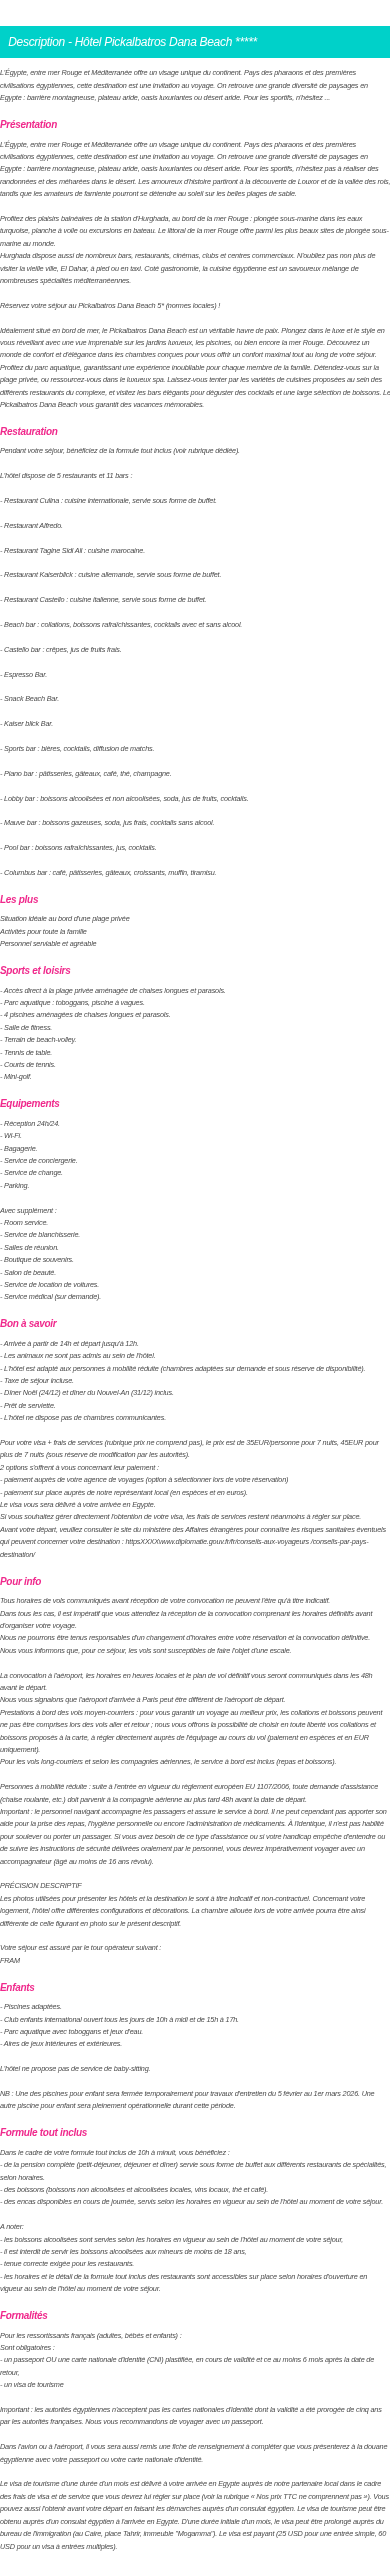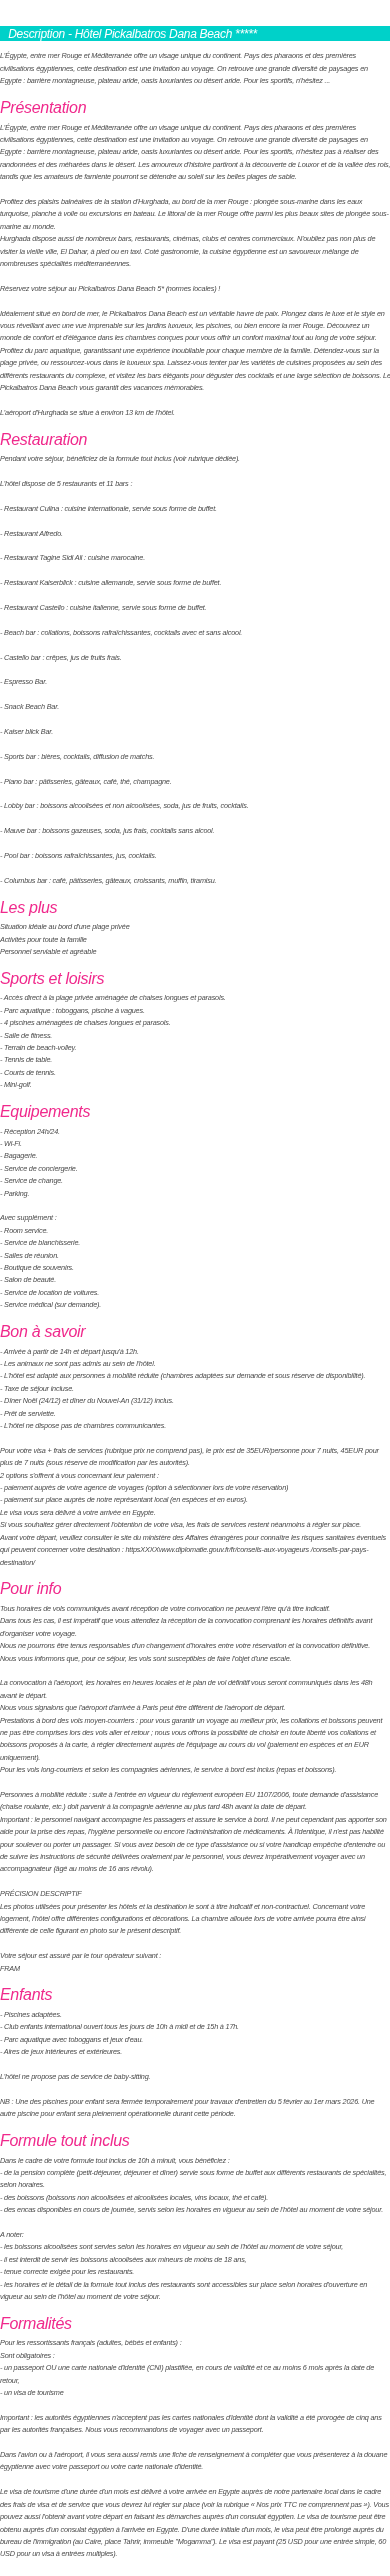--- a/index.html
+++ b/index.html
@@ -4,39 +4,39 @@
   <style>
     html, body { margin: 0; padding: 0; background: #ffffff; }
     body {
       width: 391px;
       font-family: "Liberation Sans", "DejaVu Sans", sans-serif;
       color: #4a4a4a;
     }
     .page { padding-top: 26px; padding-bottom: 7.2px; }
     .banner {
       background: #00d1c9;
-      height: 15px;
+      height: 32px;
       display: flex;
       align-items: center;
       padding-left: 8.2px;
       margin-bottom: 9.3px;
     }
     .banner-title {
       color: #ffffff;
       font-style: italic;
       font-size: 12px;
       letter-spacing: -0.3px;
       white-space: nowrap;
     }
     .section { margin: 0; }
     .section-title {
       color: #f0298c;
       font-style: italic;
-      font-weight: normal;
-      font-size: 16px;
+      font-weight: bold;
+      font-size: 10px;
       letter-spacing: -0.3px;
       margin: 13.4px 0 6.2px 0;
       line-height: 14.4px;
     }
     .para {
       font-style: italic;
       font-size: 7.3px;
       letter-spacing: -0.2px;
       line-height: 12.4px;
       margin: 0;
@@ -55,21 +55,20 @@
 
   <p class="para">L'Égypte, entre mer Rouge et Méditerranée offre un visage unique du continent. Pays des pharaons et des premières civilisations égyptiennes, cette destination est une invitation au voyage. On retrouve une grande diversité de paysages en Egypte : barrière montagneuse, plateau aride, oasis luxuriantes ou désert aride. Pour les sportifs, n'hésitez ...</p>
 
   <section class="section spaced">
     <h2 class="section-title">Présentation</h2>
     <p class="para">L'Égypte, entre mer Rouge et Méditerranée offre un visage unique du continent. Pays des pharaons et des premières civilisations égyptiennes, cette destination est une invitation au voyage. On retrouve une grande diversité de paysages en Egypte : barrière montagneuse, plateau aride, oasis luxuriantes ou désert aride. Pour les sportifs, n'hésitez pas à réaliser des randonnées et des méharées dans le désert. Les amoureux d'histoire partiront à la découverte de Louxor et de la vallée des rois, tandis que les amateurs de farniente pourront se détendre au soleil sur les belles plages de sable.</p>
     <p class="para">Profitez des plaisirs balnéaires de la station d'Hurghada, au bord de la mer Rouge : plongée sous-marine dans les eaux turquoise, planche à voile ou excursions en bateau. Le littoral de la mer Rouge offre parmi les plus beaux sites de plongée sous-marine au monde.
 Hurghada dispose aussi de nombreux bars, restaurants, cinémas, clubs et centres commerciaux. N'oubliez pas non plus de visiter la vieille ville, El Dahar, à pied ou en taxi. Coté gastronomie, la cuisine égyptienne est un savoureux mélange de nombreuses spécialités méditerranéennes.</p>
     <p class="para">Réservez votre séjour au Pickalbatros Dana Beach 5* (normes locales) !</p>
     <p class="para">Idéalement situé en bord de mer, le Pickalbatros Dana Beach est un véritable havre de paix. Plongez dans le luxe et le style en vous réveillant avec une vue imprenable sur les jardins luxueux, les piscines, ou bien encore la mer Rouge. Découvrez un monde de confort et d'élégance dans les chambres conçues pour vous offrir un confort maximal tout au long de votre séjour. Profitez du parc aquatique, garantissant une expérience inoubliable pour chaque membre de la famille. Détendez-vous sur la plage privée, ou ressourcez-vous dans le luxueux spa. Laissez-vous tenter par les variétés de cuisines proposées au sein des différents restaurants du complexe, et visitez les bars élégants pour déguster des cocktails et une large sélection de boissons. Le Pickalbatros Dana Beach vous garantit des vacances mémorables.</p>
-    <p class="para">L'aéroport d'Hurghada se situe à environ 13 km de l'hôtel.</p>
   </section>
 
   <section class="section spaced">
     <h2 class="section-title">Restauration</h2>
     <p class="para">Pendant votre séjour, bénéficiez de la formule tout inclus (voir rubrique dédiée).</p>
     <p class="para">L'hôtel dispose de 5 restaurants et 11 bars :</p>
     <p class="para">- Restaurant Culina : cuisine internationale, servie sous forme de buffet.</p>
     <p class="para">- Restaurant Alfredo.</p>
     <p class="para">- Restaurant Tagine Sidi Ali : cuisine marocaine.</p>
     <p class="para">- Restaurant Kaiserblick : cuisine allemande, servie sous forme de buffet.</p>

